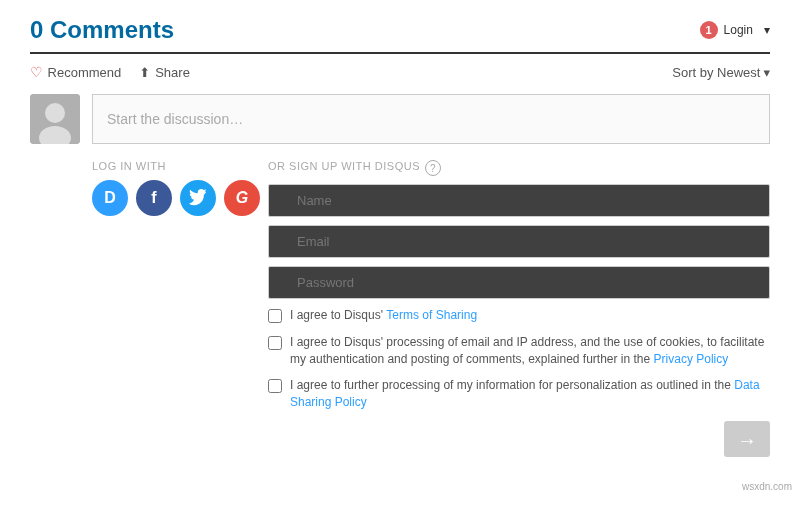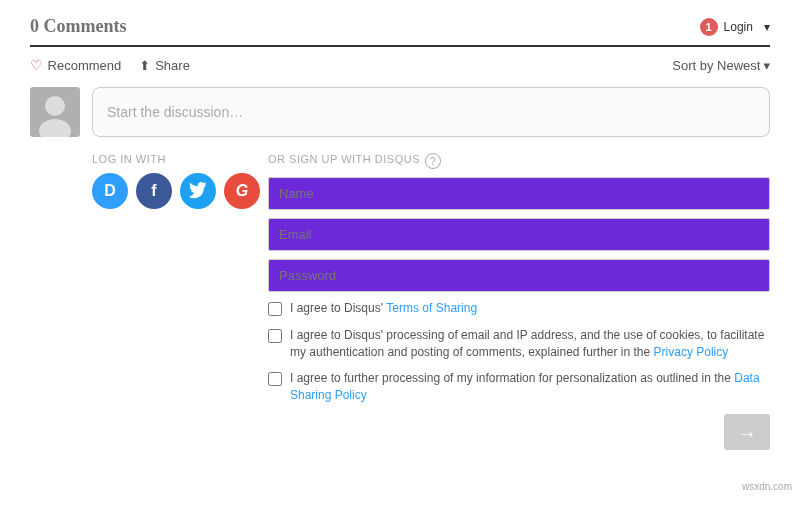--- a/index.html
+++ b/index.html
@@ -16,24 +16,23 @@
     }
     .header-row {
       display: flex;
       justify-content: space-between;
       align-items: center;
       padding-bottom: 8px;
       border-bottom: 2px solid #333;
       margin-bottom: 10px;
     }
     .comments-title {
-      font-size: 18px;
+      font-size: 24px;
       font-weight: bold;
-      color: #737373;
-      font-family: Liberation Serif, serif;
+      color: #0369a1;
     }
     .login-area {
       display: flex;
       align-items: center;
       gap: 6px;
     }
     .notification-badge {
       background: #e05c5c;
       color: #fff;
       border-radius: 50%;
@@ -105,21 +104,21 @@
       overflow: hidden;
     }
     .avatar svg { width: 50px; height: 50px; }
     .comment-input {
       flex: 1;
       border: 1px solid #ccc;
       padding: 12px 14px;
       font-size: 14px;
       color: #aaa;
       background: #fafafa;
-      border-radius: 8px;
+      border-radius: 0;
       height: 50px;
       display: flex;
       align-items: center;
     }
     .signup-section {
       margin-left: 62px;
     }
     .log-in-with {
       font-size: 11px;
       color: #aaa;
@@ -175,24 +174,24 @@
       display: inline-flex;
       align-items: center;
       justify-content: center;
       font-size: 10px;
       color: #aaa;
       cursor: pointer;
     }
     .form-input {
       width: 100%;
       border: 1px solid #ccc;
-      padding: 8px 10px;
+      padding: 8px 28px;
       font-size: 13px;
       color: #aaa;
-      background: #6d28d9;
+      background: #404040;
       border-radius: 2px;
       margin-bottom: 8px;
       outline: none;
     }
     .checkbox-row {
       display: flex;
       align-items: flex-start;
       gap: 8px;
       margin-bottom: 10px;
       font-size: 12px;

